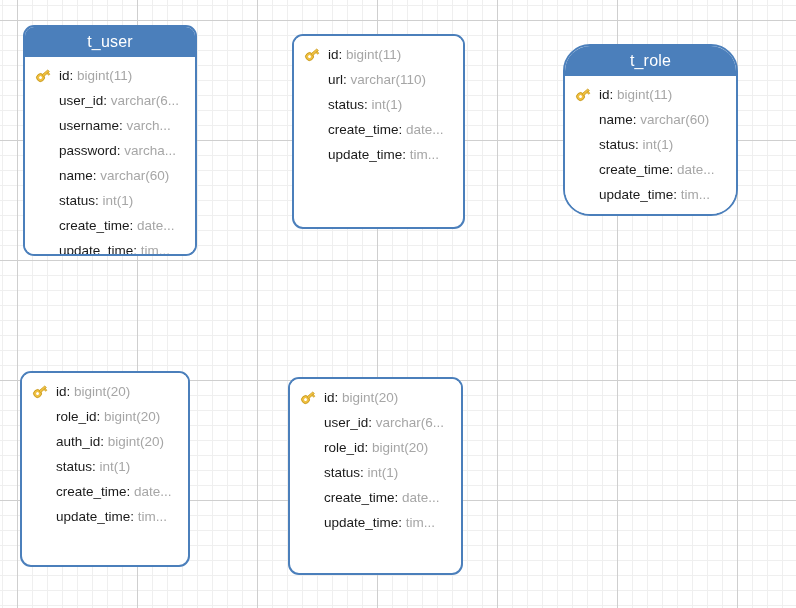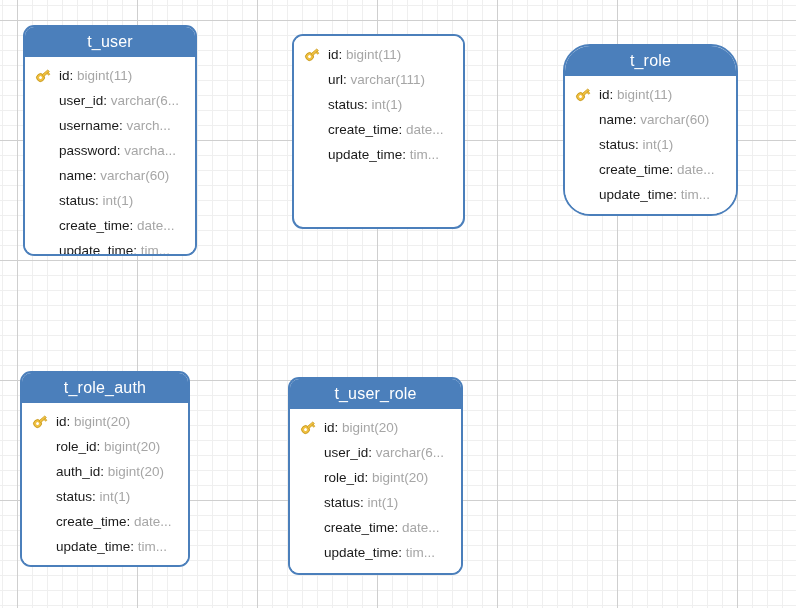--- a/index.html
+++ b/index.html
@@ -124,21 +124,21 @@
         <div class="field-row"><span class="key-icon">
             <svg viewBox="0 0 20 20" width="18" height="17" aria-hidden="true">
               <g transform="rotate(-40 10 10)">
                 <circle cx="6.2" cy="10" r="4.6" fill="#f0c040" stroke="#c99a1e" stroke-width="1"></circle>
                 <circle cx="6.2" cy="10" r="1.7" fill="#ffffff"></circle>
                 <rect x="9.6" y="8.6" width="9.0" height="2.8" fill="#f0c040" stroke="#c99a1e" stroke-width="0.8"></rect>
                 <rect x="15.2" y="11.2" width="1.9" height="2.8" fill="#f0c040" stroke="#c99a1e" stroke-width="0.8"></rect>
               </g>
             </svg>
           </span><span class="field-name">id</span><span class="field-sep">: </span><span class="field-type">bigint(11)</span></div>
-        <div class="field-row"><span class="field-name">url</span><span class="field-sep">: </span><span class="field-type">varchar(111)</span></div>
+        <div class="field-row"><span class="field-name">url</span><span class="field-sep">: </span><span class="field-type">varchar(110)</span></div>
         <div class="field-row"><span class="field-name">status</span><span class="field-sep">: </span><span class="field-type">int(1)</span></div>
         <div class="field-row"><span class="field-name">create_time</span><span class="field-sep">: </span><span class="field-type">date...</span></div>
         <div class="field-row"><span class="field-name">update_time</span><span class="field-sep">: </span><span class="field-type">tim...</span></div>
       </div>
     </div>
     <div class="entity" style="left: 563px; top: 44px; width: 175px; height: 172px; border-radius: 27px;">
       <div class="entity-header">t_role</div>
       <div class="entity-body">
         <div class="field-row"><span class="key-icon">
             <svg viewBox="0 0 20 20" width="18" height="17" aria-hidden="true">
@@ -150,41 +150,39 @@
               </g>
             </svg>
           </span><span class="field-name">id</span><span class="field-sep">: </span><span class="field-type">bigint(11)</span></div>
         <div class="field-row"><span class="field-name">name</span><span class="field-sep">: </span><span class="field-type">varchar(60)</span></div>
         <div class="field-row"><span class="field-name">status</span><span class="field-sep">: </span><span class="field-type">int(1)</span></div>
         <div class="field-row"><span class="field-name">create_time</span><span class="field-sep">: </span><span class="field-type">date...</span></div>
         <div class="field-row"><span class="field-name">update_time</span><span class="field-sep">: </span><span class="field-type">tim...</span></div>
       </div>
     </div>
     <div class="entity" style="left: 20px; top: 371px; width: 170px; height: 196px;">
-      <div class="entity-header">t_role_auth</div>
       <div class="entity-body">
         <div class="field-row"><span class="key-icon">
             <svg viewBox="0 0 20 20" width="18" height="17" aria-hidden="true">
               <g transform="rotate(-40 10 10)">
                 <circle cx="6.2" cy="10" r="4.6" fill="#f0c040" stroke="#c99a1e" stroke-width="1"></circle>
                 <circle cx="6.2" cy="10" r="1.7" fill="#ffffff"></circle>
                 <rect x="9.6" y="8.6" width="9.0" height="2.8" fill="#f0c040" stroke="#c99a1e" stroke-width="0.8"></rect>
                 <rect x="15.2" y="11.2" width="1.9" height="2.8" fill="#f0c040" stroke="#c99a1e" stroke-width="0.8"></rect>
               </g>
             </svg>
           </span><span class="field-name">id</span><span class="field-sep">: </span><span class="field-type">bigint(20)</span></div>
         <div class="field-row"><span class="field-name">role_id</span><span class="field-sep">: </span><span class="field-type">bigint(20)</span></div>
         <div class="field-row"><span class="field-name">auth_id</span><span class="field-sep">: </span><span class="field-type">bigint(20)</span></div>
         <div class="field-row"><span class="field-name">status</span><span class="field-sep">: </span><span class="field-type">int(1)</span></div>
         <div class="field-row"><span class="field-name">create_time</span><span class="field-sep">: </span><span class="field-type">date...</span></div>
         <div class="field-row"><span class="field-name">update_time</span><span class="field-sep">: </span><span class="field-type">tim...</span></div>
       </div>
     </div>
     <div class="entity" style="left: 288px; top: 377px; width: 175px; height: 198px;">
-      <div class="entity-header">t_user_role</div>
       <div class="entity-body">
         <div class="field-row"><span class="key-icon">
             <svg viewBox="0 0 20 20" width="18" height="17" aria-hidden="true">
               <g transform="rotate(-40 10 10)">
                 <circle cx="6.2" cy="10" r="4.6" fill="#f0c040" stroke="#c99a1e" stroke-width="1"></circle>
                 <circle cx="6.2" cy="10" r="1.7" fill="#ffffff"></circle>
                 <rect x="9.6" y="8.6" width="9.0" height="2.8" fill="#f0c040" stroke="#c99a1e" stroke-width="0.8"></rect>
                 <rect x="15.2" y="11.2" width="1.9" height="2.8" fill="#f0c040" stroke="#c99a1e" stroke-width="0.8"></rect>
               </g>
             </svg>

